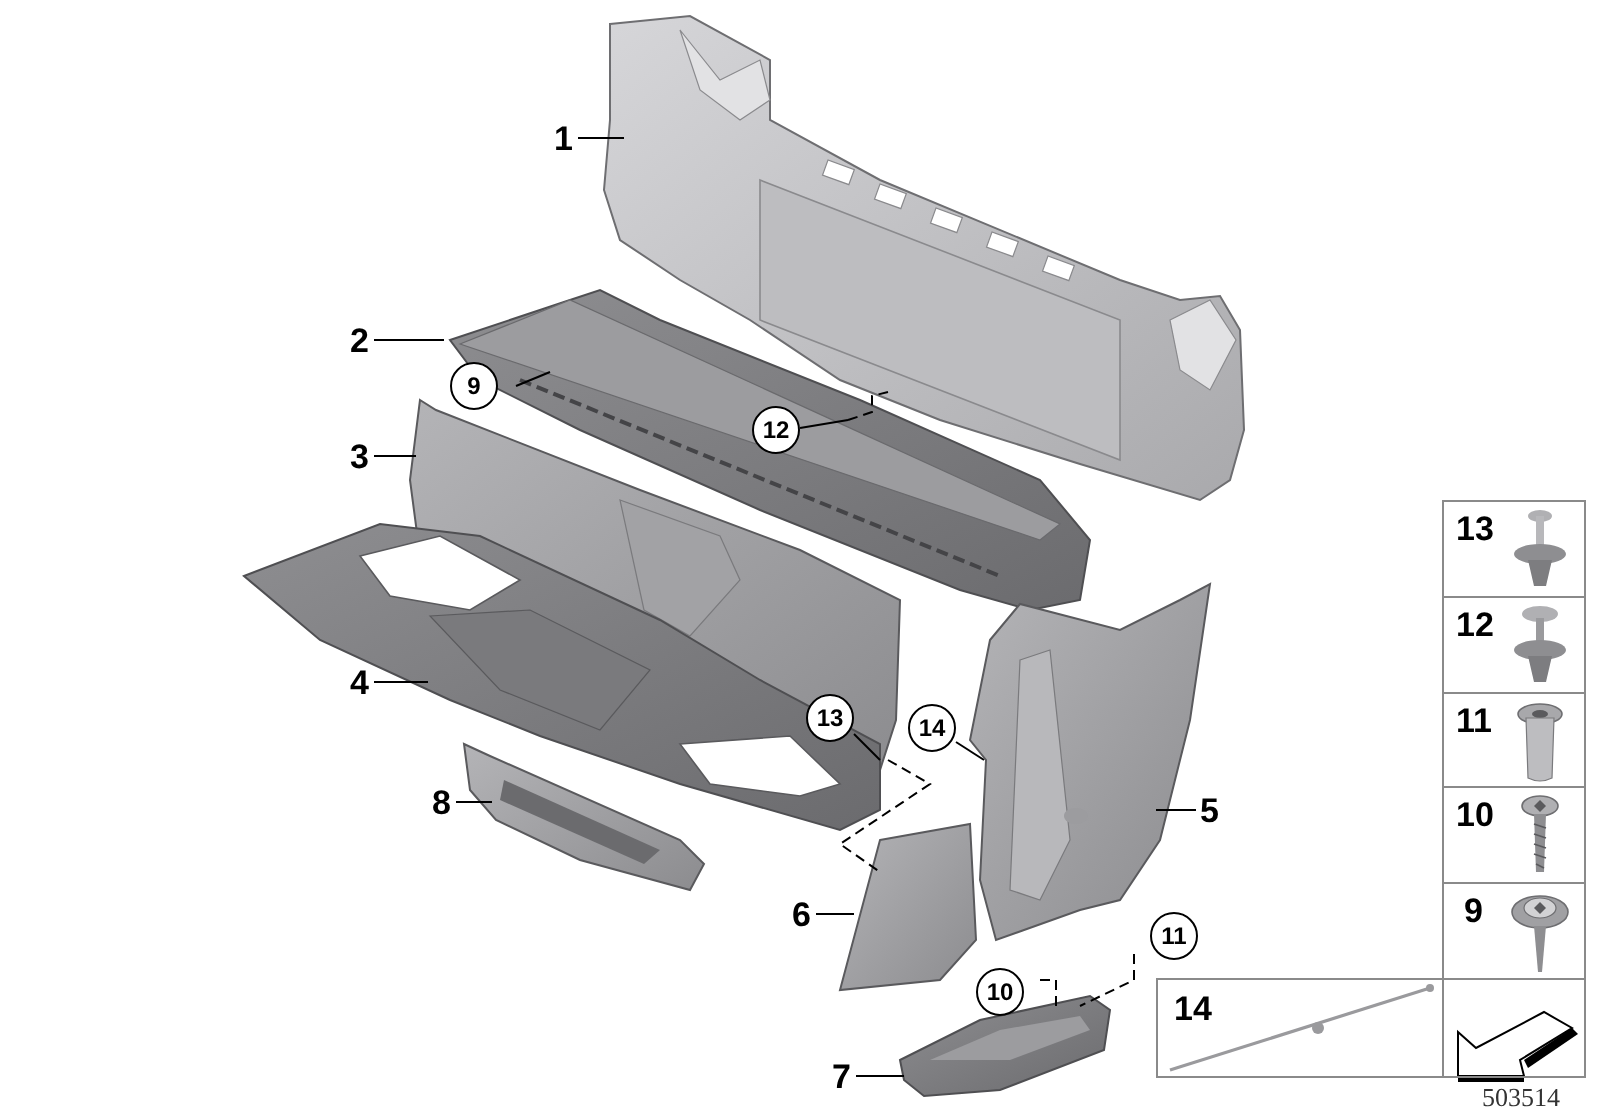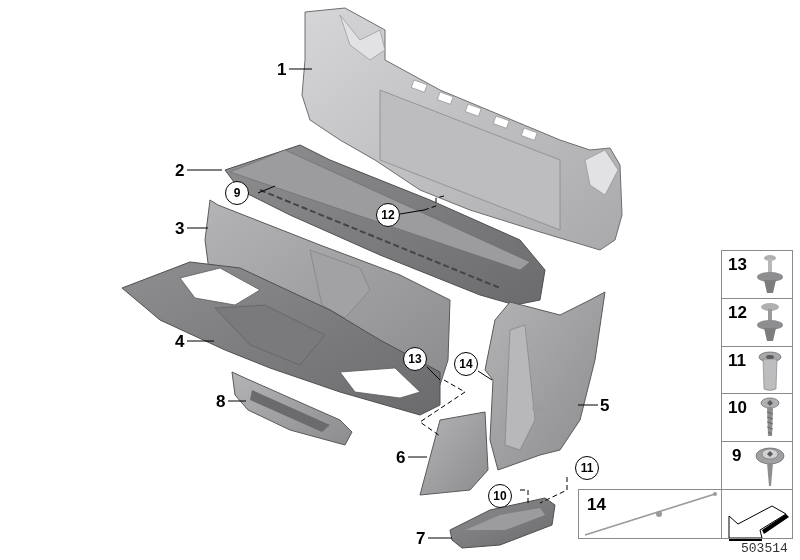--- a/index.html
+++ b/index.html
@@ -3,21 +3,21 @@
 <meta charset="utf-8">
 <style>
   html, body { margin:0; padding:0; background:#ffffff; }
   body { width:800px; height:560px; position:relative; overflow:hidden; font-family:"Liberation Sans", sans-serif; }
   #stage { position:absolute; left:0; top:0; width:800px; height:560px; }
   .lbl { position:absolute; font-weight:bold; font-size:17px; color:#000; line-height:1; font-family:"Liberation Sans", sans-serif; }
   .circ { position:absolute; width:22px; height:22px; border:1.6px solid #000; border-radius:50%; background:#fff; font-size:12px; font-weight:bold; text-align:center; line-height:22px; color:#000; font-family:"Liberation Sans", sans-serif; box-sizing:content-box; }
   .fbox { position:absolute; border:1px solid #8a8a8a; box-sizing:border-box; background:#fff; }
   .fnum { position:absolute; left:6px; top:4px; font-weight:bold; font-size:17px; color:#000; font-family:"Liberation Sans", sans-serif; }
   .fimg { position:absolute; right:4px; top:2px; width:36px; height:44px; }
-  .catno { position:absolute; font-size:13px; color:#333; font-family:Liberation Mono, monospace; }
+  .catno { position:absolute; font-size:13px; color:#333; font-family:Liberation Serif, serif; }
 </style>
 </head>
 <body>
 
 <div id="stage">
   <svg width="800" height="560" viewBox="0 0 800 560" style="position:absolute;left:0;top:0">
     <defs>
       <linearGradient id="gLight" x1="0" y1="0" x2="1" y2="1">
         <stop offset="0" stop-color="#d6d6d9"></stop>
           <stop offset="1" stop-color="#a9a9ac"></stop>

